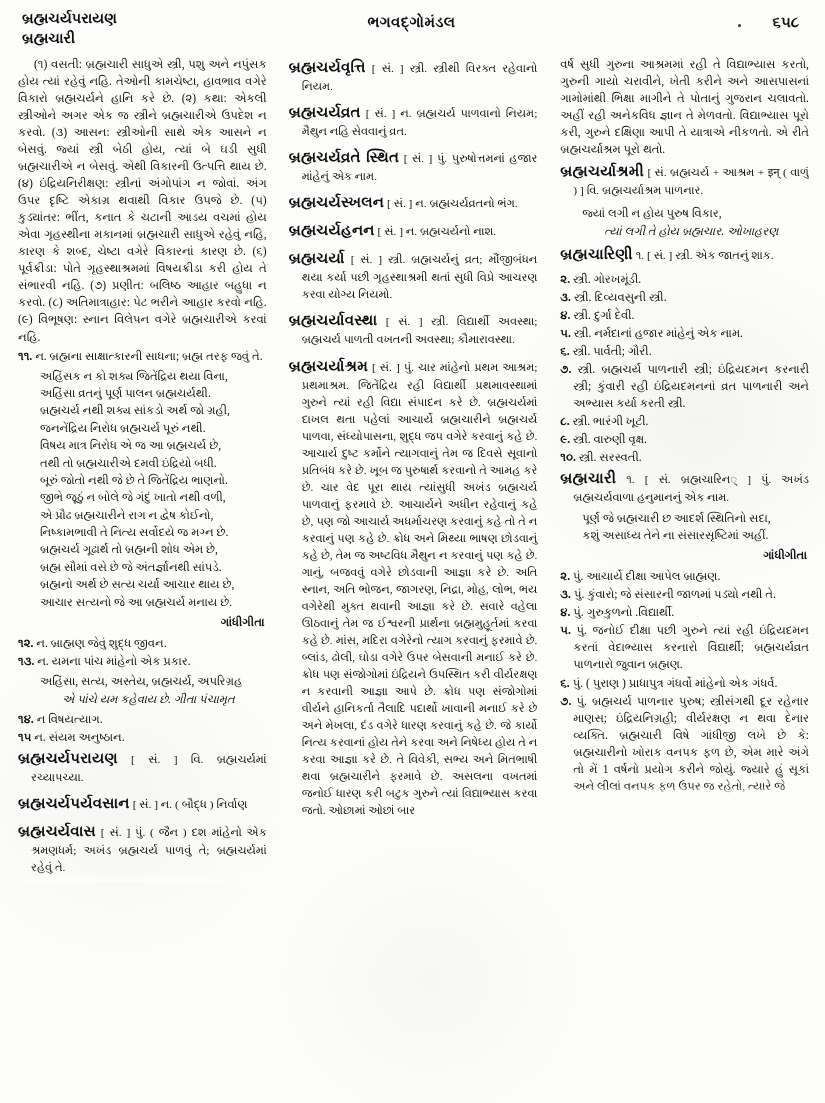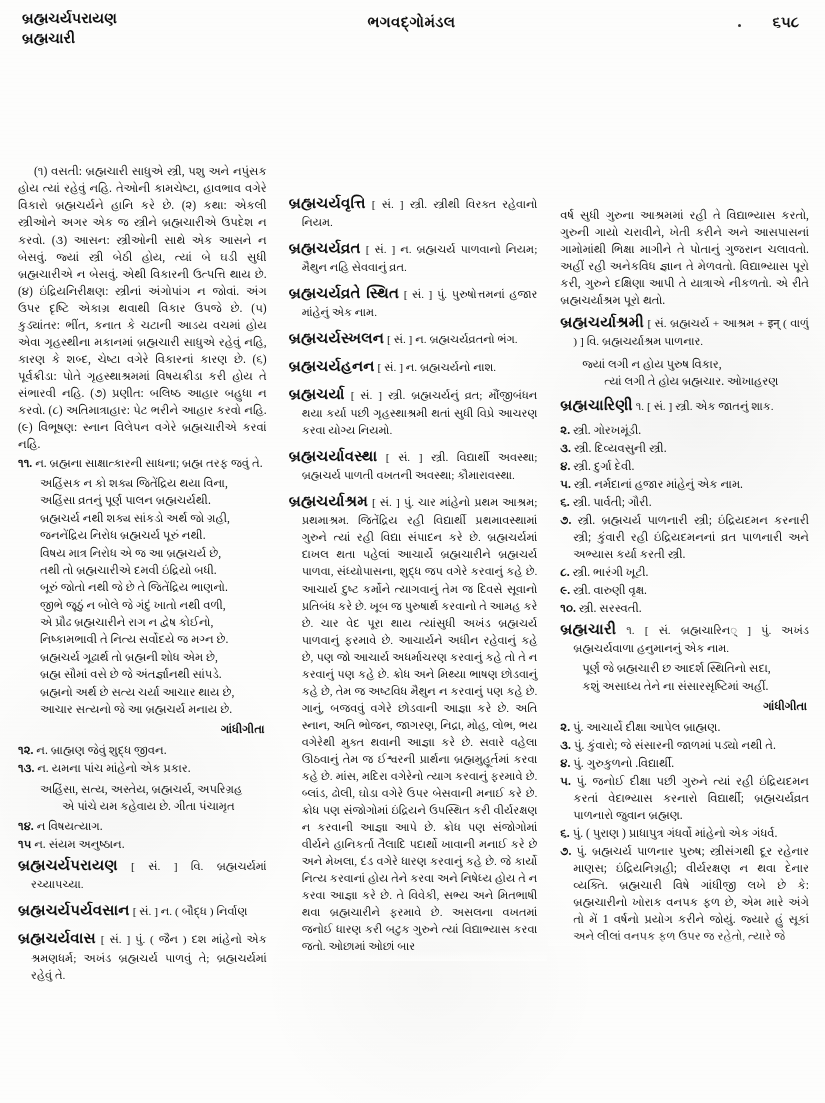--- a/index.html
+++ b/index.html
@@ -81,21 +81,21 @@
   }
 
   
   .columns {
     position: absolute;
     top: 56px;
     left: 18px;
     right: 16px;
     bottom: 6px;
     display: flex;
-    align-items: center;
+    align-items: flex-start;
   }
   .col {
     flex: 1 1 0;
     min-width: 0;
     font-size: 11.6px;
     line-height: 1.47;
     color: #101010;
     text-align: justify;
     overflow: hidden;
     position: relative;
@@ -151,20 +151,21 @@
   .attrib {
     text-align: right;
     font-weight: bold;
     margin: 0 0 4px 0;
     padding-right: 2px;
   }
   .verse-attrib-row {
     display: flex;
     justify-content: space-between;
     padding-left: 22px;
+    font-style: italic;
   }
   .nomargin { margin-bottom: 0; }
   .clip-bottom {
     position: absolute;
     left: 0; right: 0; bottom: 0;
     height: 10px;
     background: linear-gradient(to bottom, rgba(253,253,252,0), #fdfdfc);
     pointer-events: none;
   }
 </style>

